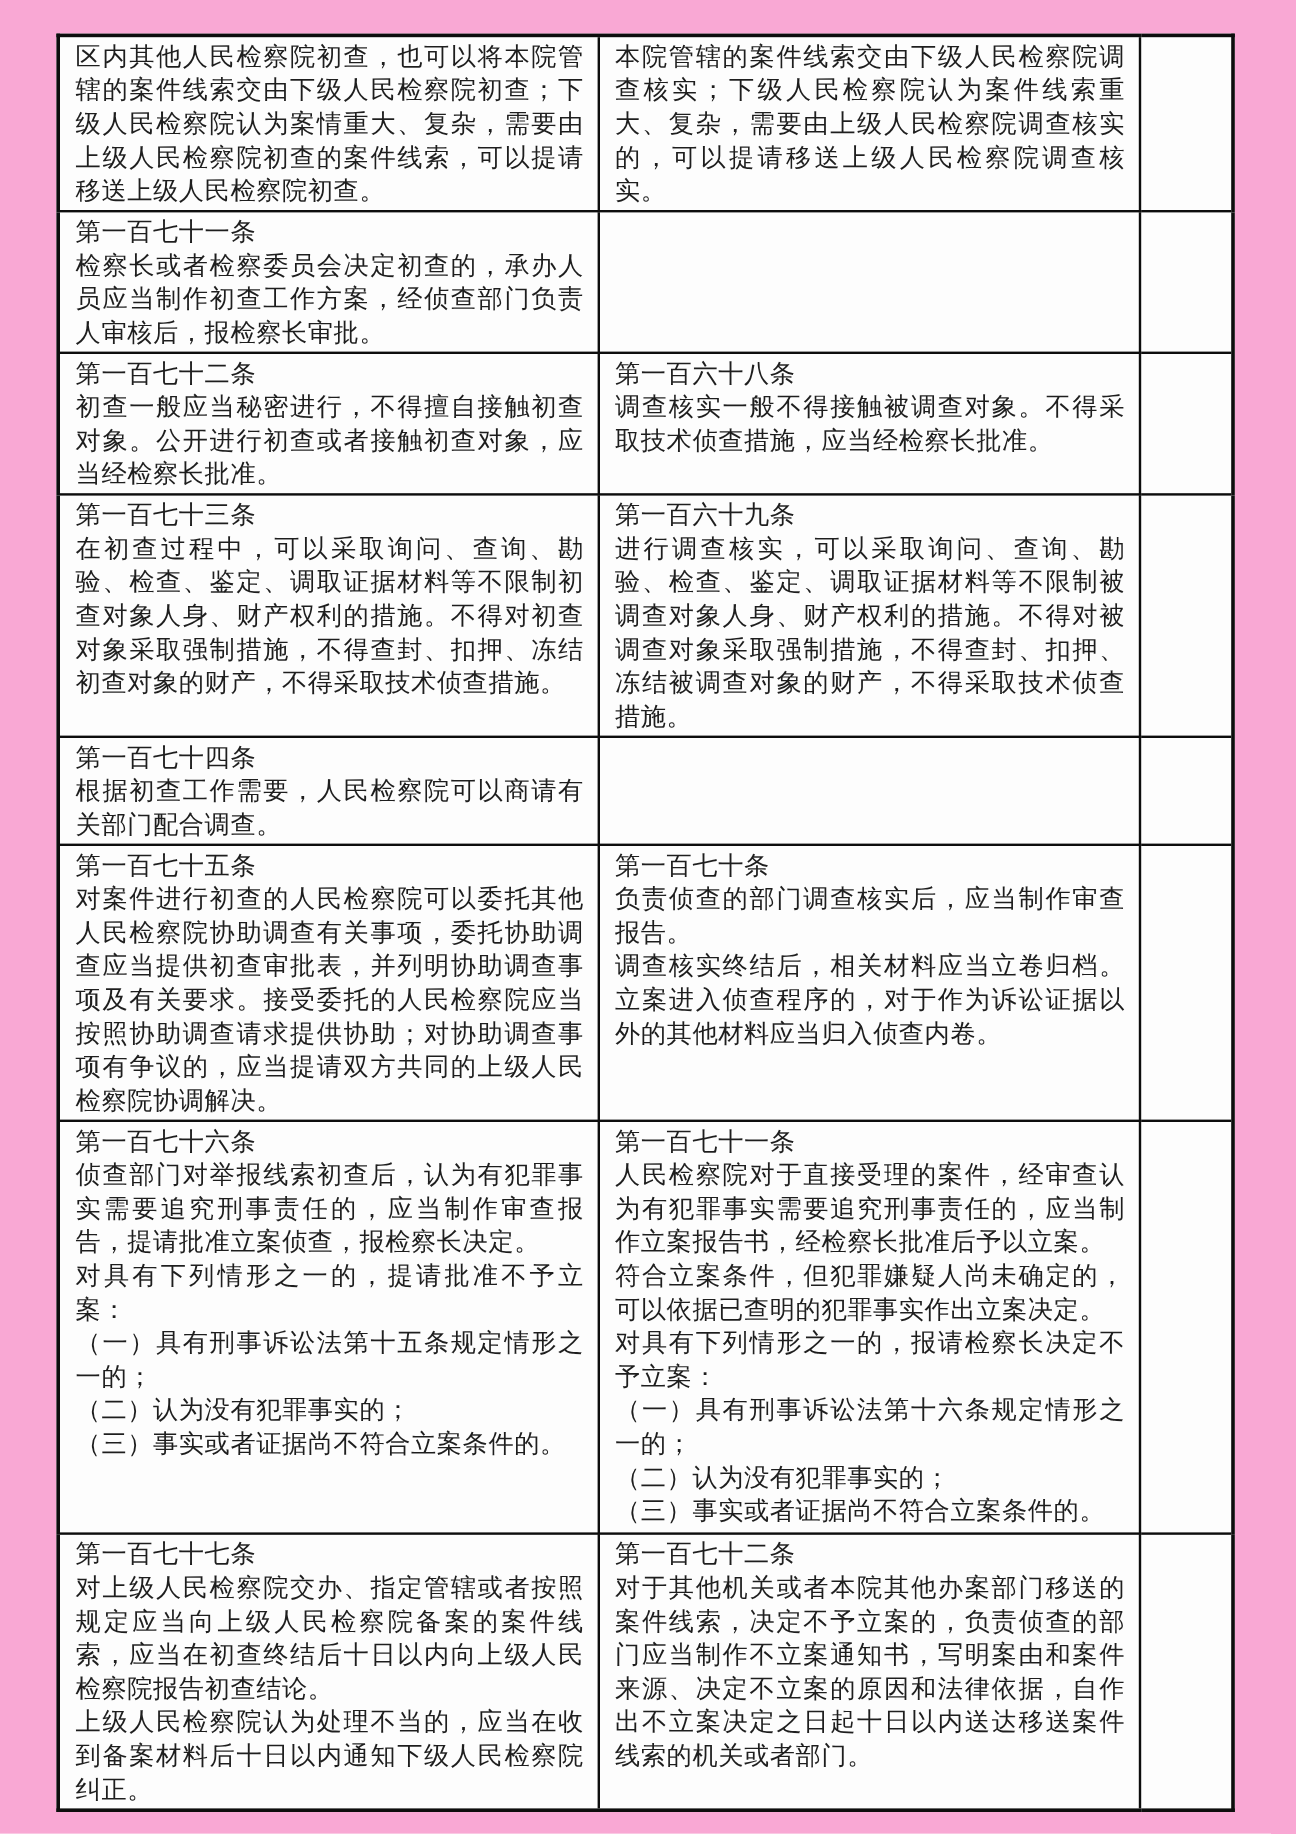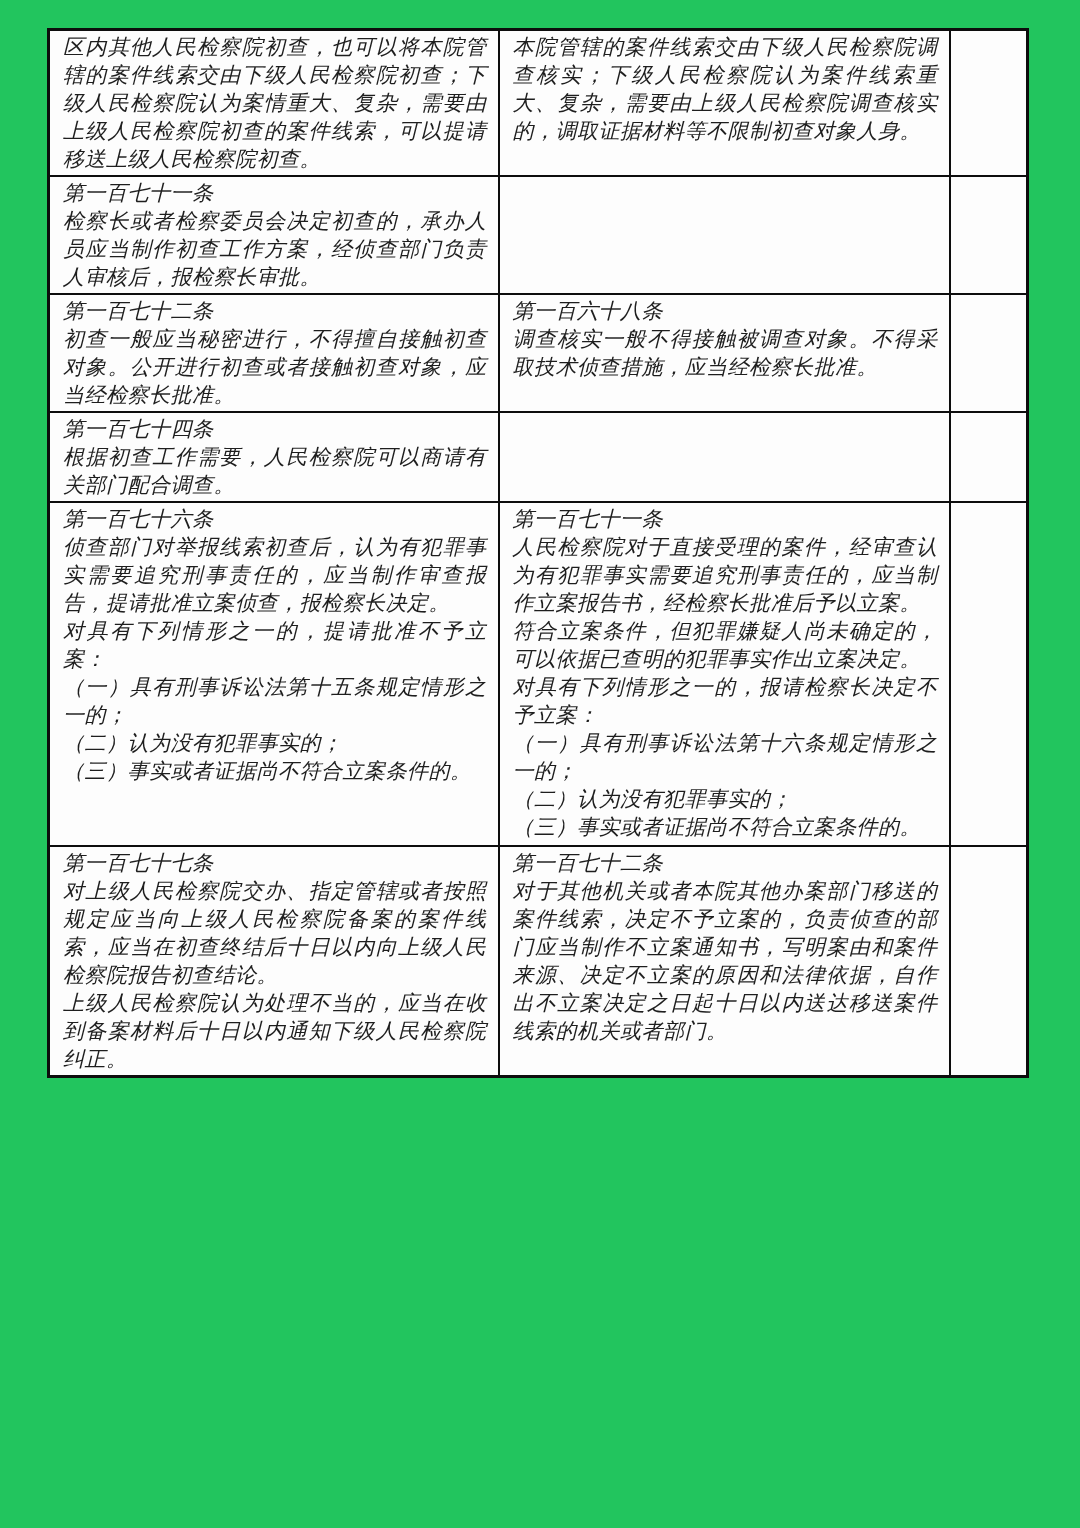--- a/index.html
+++ b/index.html
@@ -12,22 +12,21 @@
     background: #fdfdfd;
     font-family: "Liberation Serif", "DejaVu Serif", serif;
     color: #1e1e1e;
     position: relative;
   }
   .page {
     position: absolute;
     top: 0; left: 0;
     width: 1080px;
     height: 1528px;
-    background: #22c55e;
-    font-style: italic;
+    background: #f9a8d4;
   }
   table.doc-table {
     position: absolute;
     left: 47px;
     top: 28px;
     width: 979px;
     border-collapse: collapse;
     table-layout: fixed;
     background: #fdfdfd;
   }
@@ -60,40 +59,55 @@
 <div class="page">
   <table class="doc-table">
     <colgroup>
       <col class="c-left">
       <col class="c-right">
       <col class="c-note">
     </colgroup>
     <tbody>
       <tr style="height:142px;">
         <td>区内其他人民检察院初查，也可以将本院管辖的案件线索交由下级人民检察院初查；下级人民检察院认为案情重大、复杂，需要由上级人民检察院初查的案件线索，可以提请移送上级人民检察院初查。</td>
-        <td>本院管辖的案件线索交由下级人民检察院调查核实；下级人民检察院认为案件线索重大、复杂，需要由上级人民检察院调查核实的，调取证据材料等不限制初查对象人身。</td>
+        <td>本院管辖的案件线索交由下级人民检察院调查核实；下级人民检察院认为案件线索重大、复杂，需要由上级人民检察院调查核实的，可以提请移送上级人民检察院调查核实。</td>
         <td></td>
       </tr>
       <tr style="height:115px;">
         <td>第一百七十一条
 检察长或者检察委员会决定初查的，承办人员应当制作初查工作方案，经侦查部门负责人审核后，报检察长审批。</td>
         <td></td>
         <td></td>
       </tr>
       <tr style="height:115px;">
         <td>第一百七十二条
 初查一般应当秘密进行，不得擅自接触初查对象。公开进行初查或者接触初查对象，应当经检察长批准。</td>
         <td>第一百六十八条
 调查核实一般不得接触被调查对象。不得采取技术侦查措施，应当经检察长批准。</td>
         <td></td>
       </tr>
+      <tr style="height:170px;">
+        <td>第一百七十三条
+在初查过程中，可以采取询问、查询、勘验、检查、鉴定、调取证据材料等不限制初查对象人身、财产权利的措施。不得对初查对象采取强制措施，不得查封、扣押、冻结初查对象的财产，不得采取技术侦查措施。</td>
+        <td>第一百六十九条
+进行调查核实，可以采取询问、查询、勘验、检查、鉴定、调取证据材料等不限制被调查对象人身、财产权利的措施。不得对被调查对象采取强制措施，不得查封、扣押、冻结被调查对象的财产，不得采取技术侦查措施。</td>
+        <td></td>
+      </tr>
       <tr style="height:88px;margin-left:45px;">
         <td>第一百七十四条
 根据初查工作需要，人民检察院可以商请有关部门配合调查。</td>
         <td></td>
+        <td></td>
+      </tr>
+      <tr style="height:224px;">
+        <td>第一百七十五条
+对案件进行初查的人民检察院可以委托其他人民检察院协助调查有关事项，委托协助调查应当提供初查审批表，并列明协助调查事项及有关要求。接受委托的人民检察院应当按照协助调查请求提供协助；对协助调查事项有争议的，应当提请双方共同的上级人民检察院协调解决。</td>
+        <td>第一百七十条
+负责侦查的部门调查核实后，应当制作审查报告。
+调查核实终结后，相关材料应当立卷归档。立案进入侦查程序的，对于作为诉讼证据以外的其他材料应当归入侦查内卷。</td>
         <td></td>
       </tr>
       <tr style="height:344px;">
         <td>第一百七十六条
 侦查部门对举报线索初查后，认为有犯罪事实需要追究刑事责任的，应当制作审查报告，提请批准立案侦查，报检察长决定。
 对具有下列情形之一的，提请批准不予立案：
 （一）具有刑事诉讼法第十五条规定情形之一的；
 （二）认为没有犯罪事实的；
 （三）事实或者证据尚不符合立案条件的。</td>
         <td>第一百七十一条

